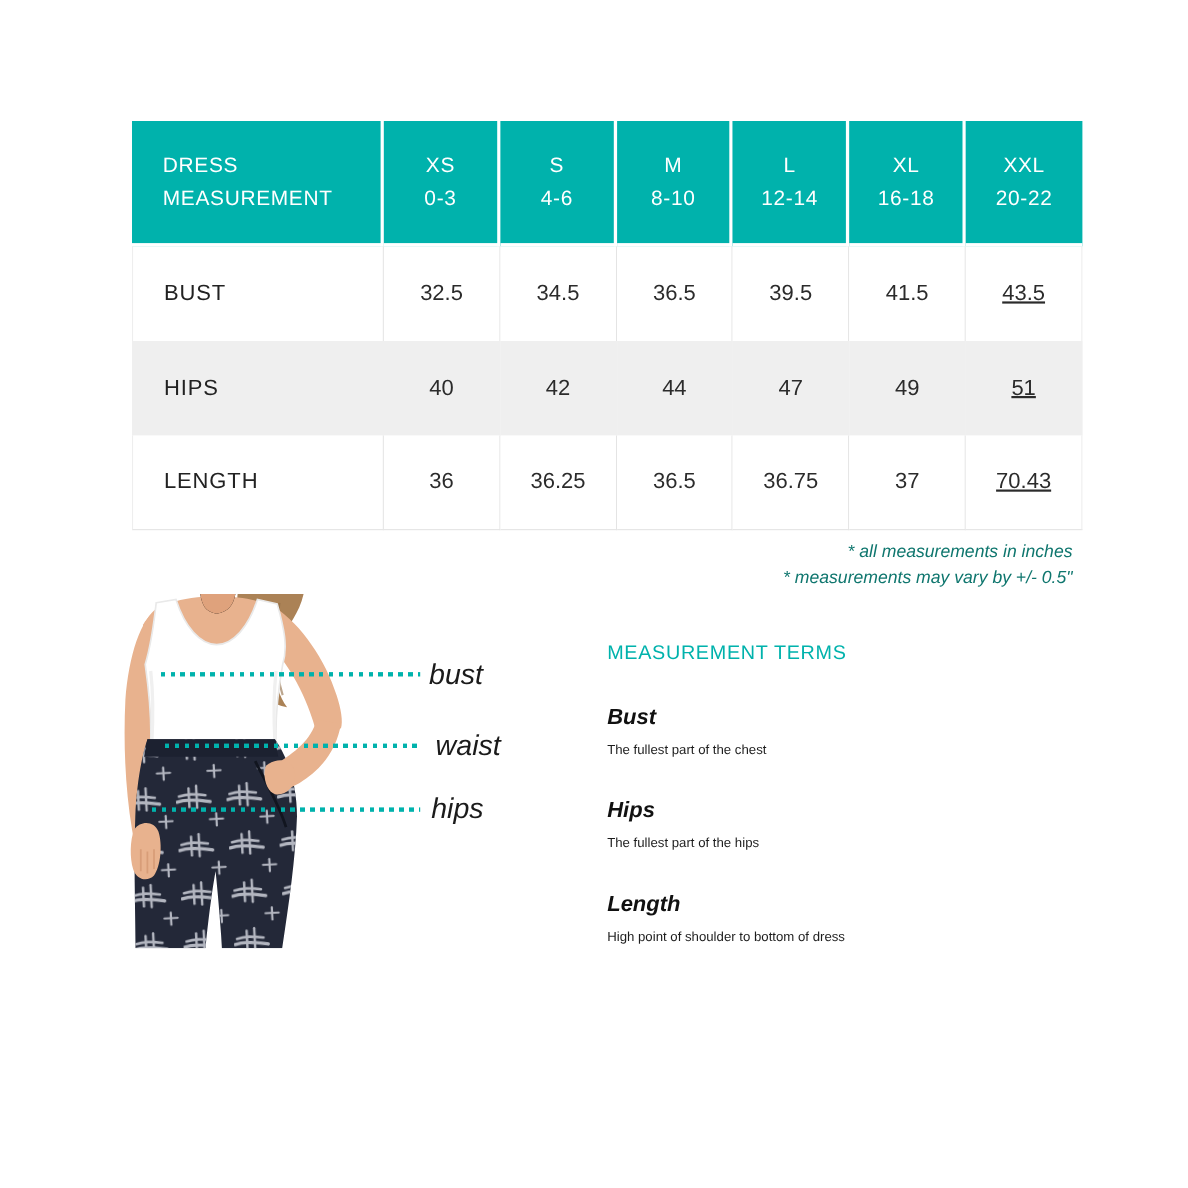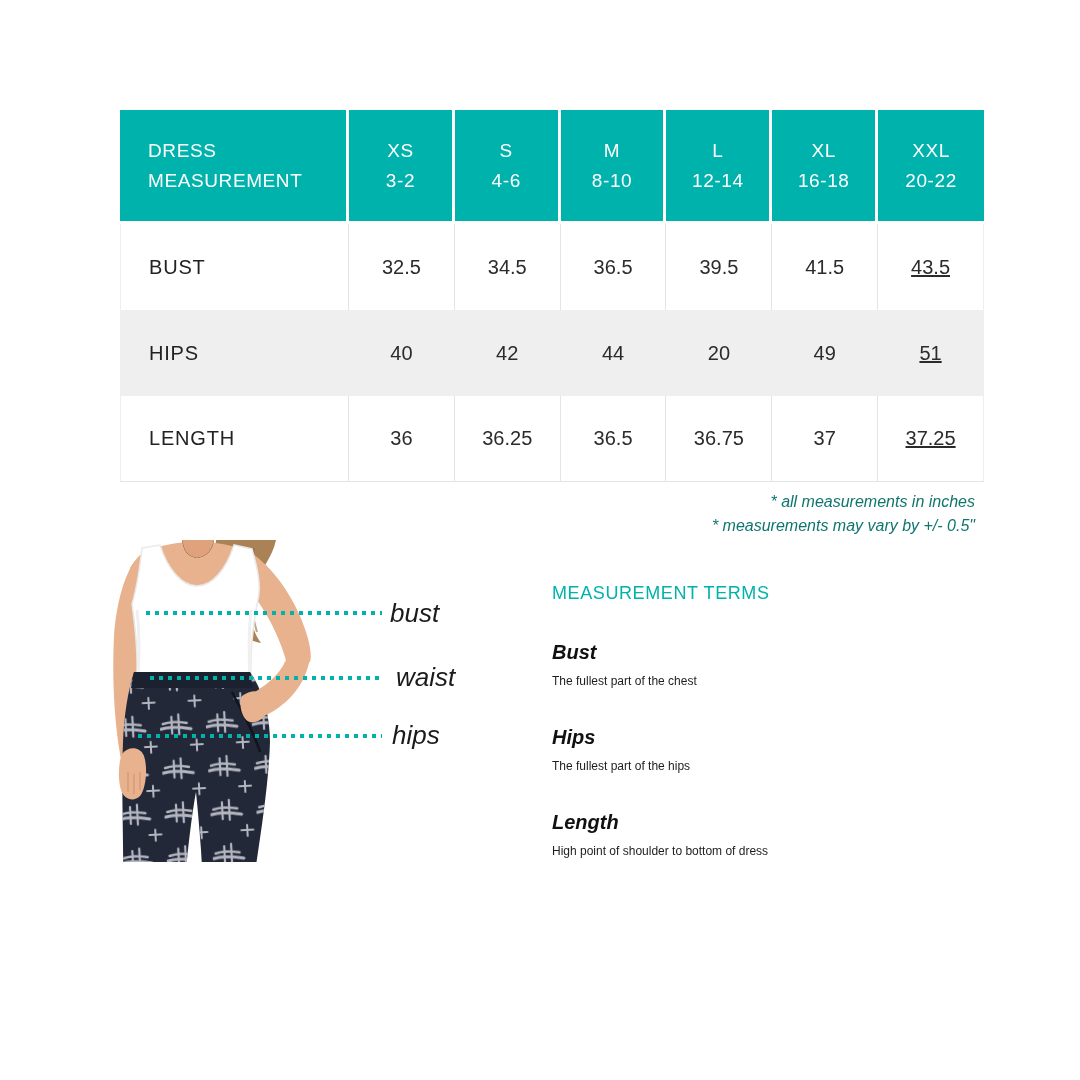--- a/index.html
+++ b/index.html
@@ -94,21 +94,21 @@
         <col>
     </colgroup>
     <thead>
       <tr>
         <th class="corner">
           <span>DRESS</span>
           <span>MEASUREMENT</span>
         </th>
         <th>
           <span>XS</span>
-          <span>3-2</span>
+          <span>0-3</span>
         </th>
         <th>
           <span>S</span>
           <span>4-6</span>
         </th>
         <th>
           <span>M</span>
           <span>8-10</span>
         </th>
         <th>
@@ -133,32 +133,32 @@
         <td>36.5</td>
         <td>39.5</td>
         <td>41.5</td>
         <td>43.5</td>
       </tr>
       <tr class="alt">
         <td class="rowlabel">HIPS</td>
         <td>40</td>
         <td>42</td>
         <td>44</td>
-        <td>20</td>
+        <td>47</td>
         <td>49</td>
         <td>51</td>
       </tr>
       <tr class="last">
         <td class="rowlabel">LENGTH</td>
         <td>36</td>
         <td>36.25</td>
         <td>36.5</td>
         <td>36.75</td>
         <td>37</td>
-        <td>37.25</td>
+        <td>70.43</td>
       </tr>
     </tbody>
   </table>
 
   <div class="footnotes">
     <div>* all measurements in inches</div>
     <div>* measurements may vary by +/- 0.5"</div>
   </div>
 
   <div class="figure-wrap">

